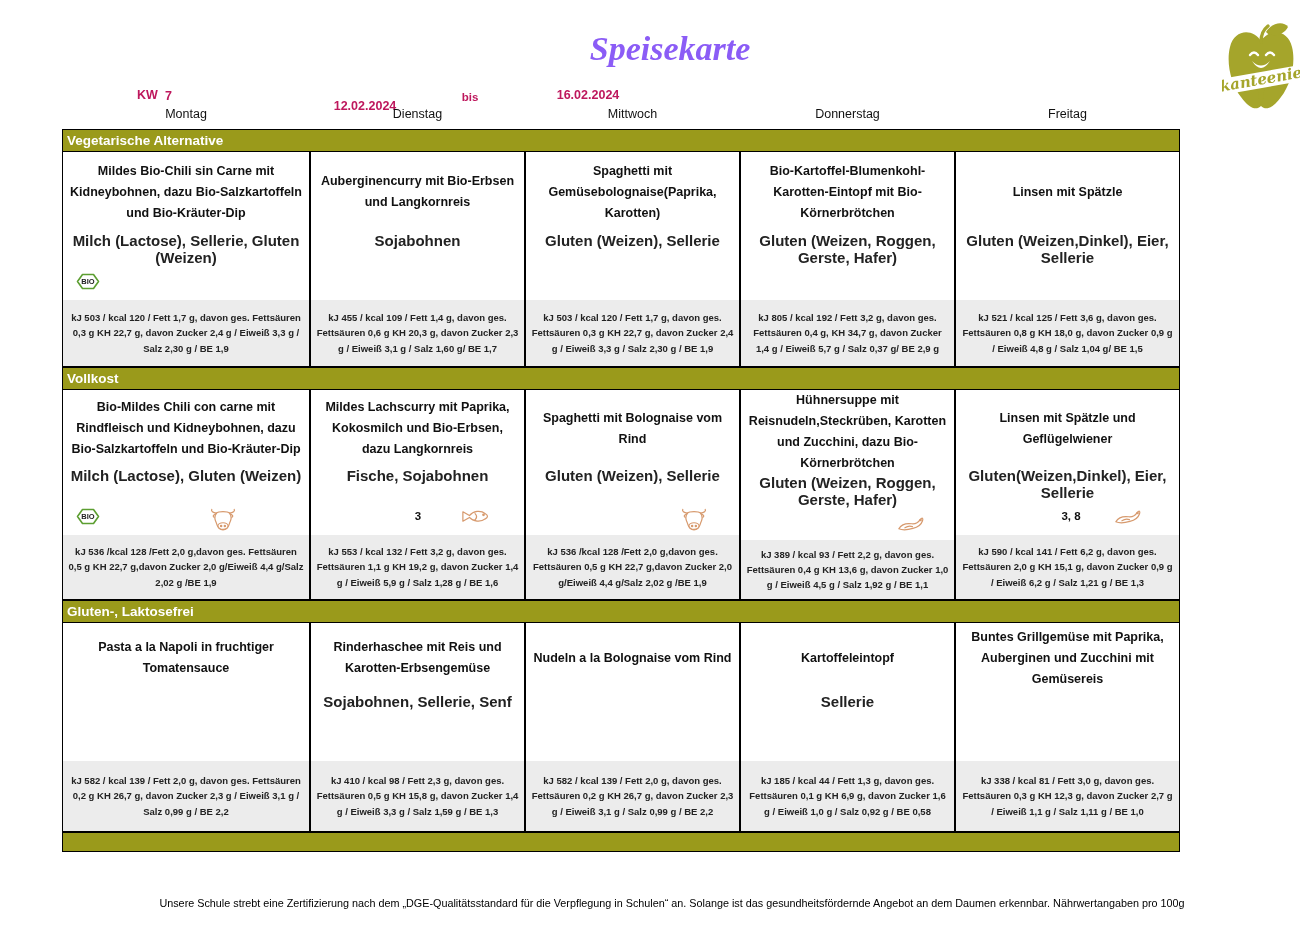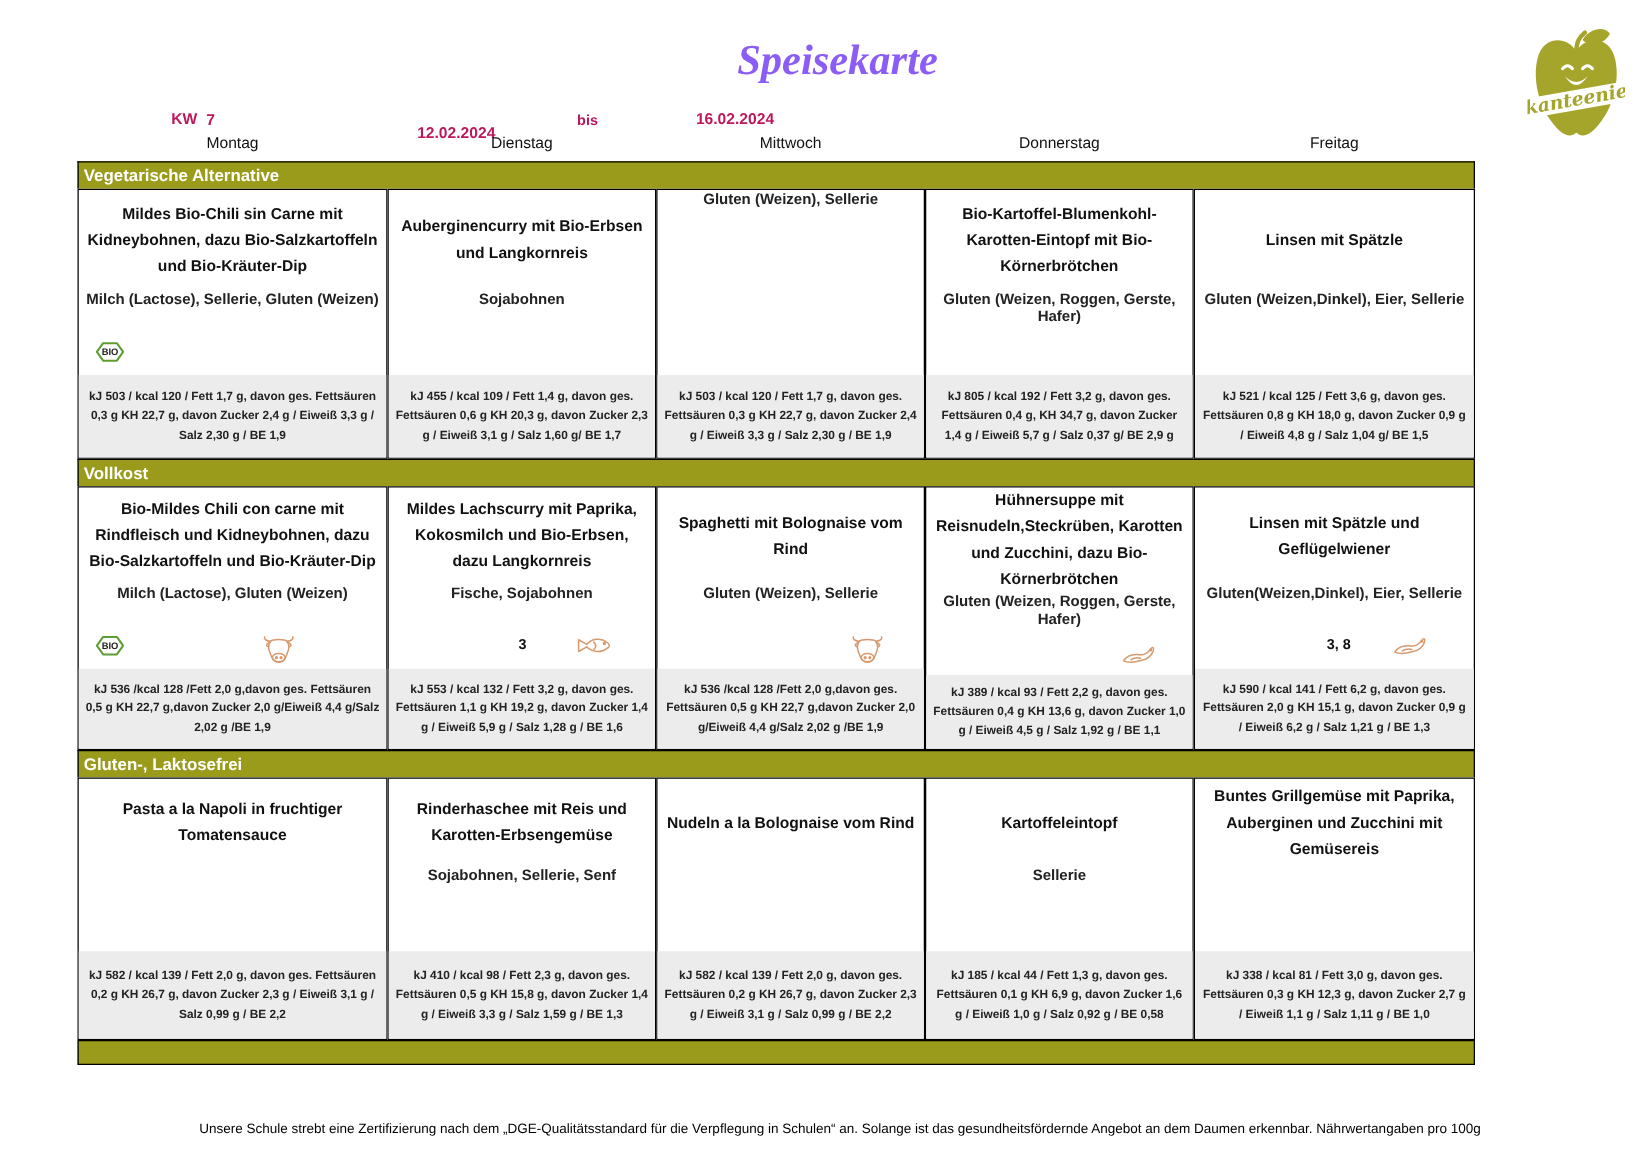--- a/index.html
+++ b/index.html
@@ -45,21 +45,21 @@
   .row-s0 .nutrition{height:66px;}
   .row-s1 .nutrition{height:64px;}
   .row-s2 .nutrition{height:70px;}
   .cell{border:1px solid #000;background:#fff;display:flex;flex-direction:column;}
   .col-0{width:248px;}
   .col-1,.col-2,.col-3{width:215px;}
   .col-4{width:225px;}
 
   .dish-area{flex:1;display:flex;align-items:center;justify-content:center;padding:0 7px;}
   .dish{text-align:center;font-weight:bold;font-size:12.5px;line-height:1.68;color:#111;}
-  .allergens{height:16px;text-align:center;font-weight:bold;font-size:12px;color:#222;}
+  .allergens{height:16px;text-align:center;font-weight:bold;font-size:15px;color:#222;}
   .marks{position:relative;height:28px;margin-top:24px;}
   .mark{position:absolute;top:1px;transform:translateX(-50%);display:inline-flex;}
   .mark svg{color:var(--animal);}
   .mark .bio{color:var(--bio-green);}
   .mark-text{font-weight:bold;font-size:11.5px;top:3px;color:#111;}
   .nutrition{margin-top:auto;background:var(--nutri-bg);display:flex;align-items:center;
     justify-content:center;text-align:center;font-weight:bold;font-size:9.5px;
     line-height:1.6;padding:2px 5px;color:#222;}
 
   .logo{position:absolute;left:1222px;top:20px;}
@@ -121,20 +121,23 @@
         </div>
         <div class="cell col-1">
           <div class="dish-area">
             <div class="dish">Auberginencurry mit Bio-Erbsen und Langkornreis</div>
           </div>
           <div class="allergens">Sojabohnen</div>
           <div class="marks"></div>
           <div class="nutrition">kJ 455 / kcal 109 / Fett 1,4 g, davon ges. Fettsäuren 0,6 g KH 20,3 g, davon Zucker 2,3 g / Eiweiß 3,1 g / Salz 1,60 g/ BE 1,7</div>
         </div>
         <div class="cell col-2">
+          <div class="dish-area">
+            <div class="dish">Spaghetti mit Gemüsebolognaise(Paprika, Karotten)</div>
+          </div>
           <div class="allergens">Gluten (Weizen), Sellerie</div>
           <div class="marks"></div>
           <div class="nutrition">kJ 503 / kcal 120 / Fett 1,7 g, davon ges. Fettsäuren 0,3 g KH 22,7 g, davon Zucker 2,4 g / Eiweiß 3,3 g / Salz 2,30 g / BE 1,9</div>
         </div>
         <div class="cell col-3">
           <div class="dish-area">
             <div class="dish">Bio-Kartoffel-Blumenkohl-Karotten-Eintopf mit Bio-Körnerbrötchen</div>
           </div>
           <div class="allergens">Gluten (Weizen, Roggen, Gerste, Hafer)</div>
           <div class="marks"></div>

